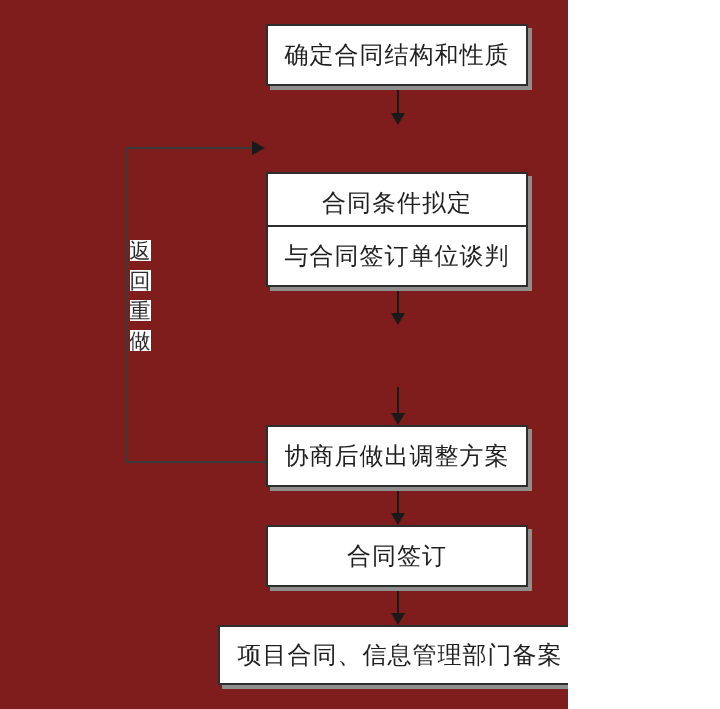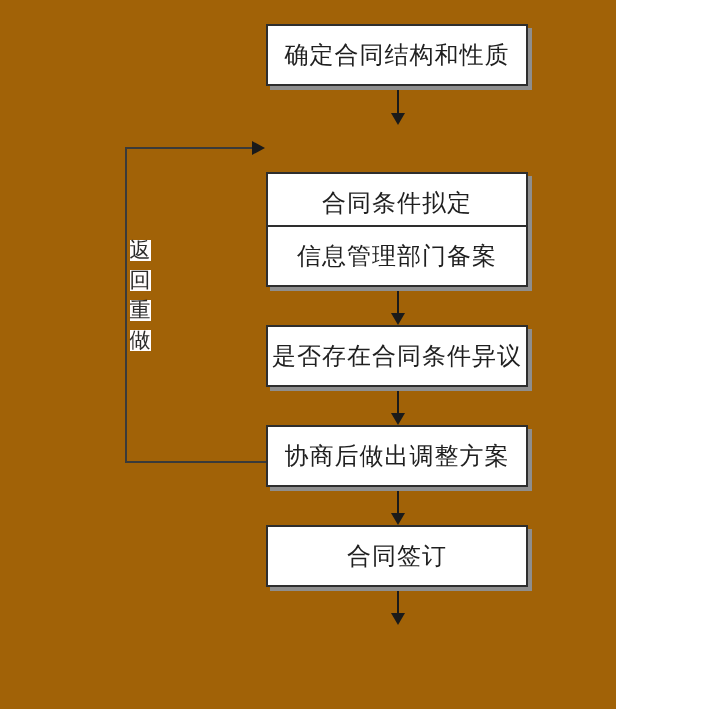--- a/index.html
+++ b/index.html
@@ -2,24 +2,24 @@
 <html><head>
 <meta charset="utf-8">
 <style>
   html, body {
     margin: 0;
     padding: 0;
     background: #ffffff;
   }
   .canvas {
     position: relative;
-    width: 616px;
+    width: 568px;
     height: 709px;
-    background: #a16207;
-    font-family: Liberation Serif, serif;
+    background: #7f1d1d;
+    font-family: Liberation Sans, sans-serif;
     overflow: hidden;
   }
   .connector-layer {
     position: absolute;
     left: 0;
     top: 0;
     width: 720px;
     height: 709px;
     pointer-events: none;
   }
@@ -110,35 +110,35 @@
 
   <div class="flow-node node-1">
     <span>确定合同结构和性质</span>
   </div>
 
   <div class="flow-node node-2">
     <span>合同条件拟定</span>
   </div>
 
   <div class="flow-node node-3">
-    <span>信息管理部门备案</span>
+    <span>与合同签订单位谈判</span>
   </div>
 
-  <div class="flow-node node-4">
-    <span>是否存在合同条件异议</span>
-  </div>
 
   <div class="flow-node node-5">
     <span>协商后做出调整方案</span>
   </div>
 
   <div class="flow-node node-6">
     <span>合同签订</span>
   </div>
 
+  <div class="flow-node node-7">
+    <span>项目合同、信息管理部门备案</span>
+  </div>
 
   <div class="loop-label">
     <span>返</span>
     <span>回</span>
     <span>重</span>
     <span>做</span>
   </div>
 
 </div>
 

